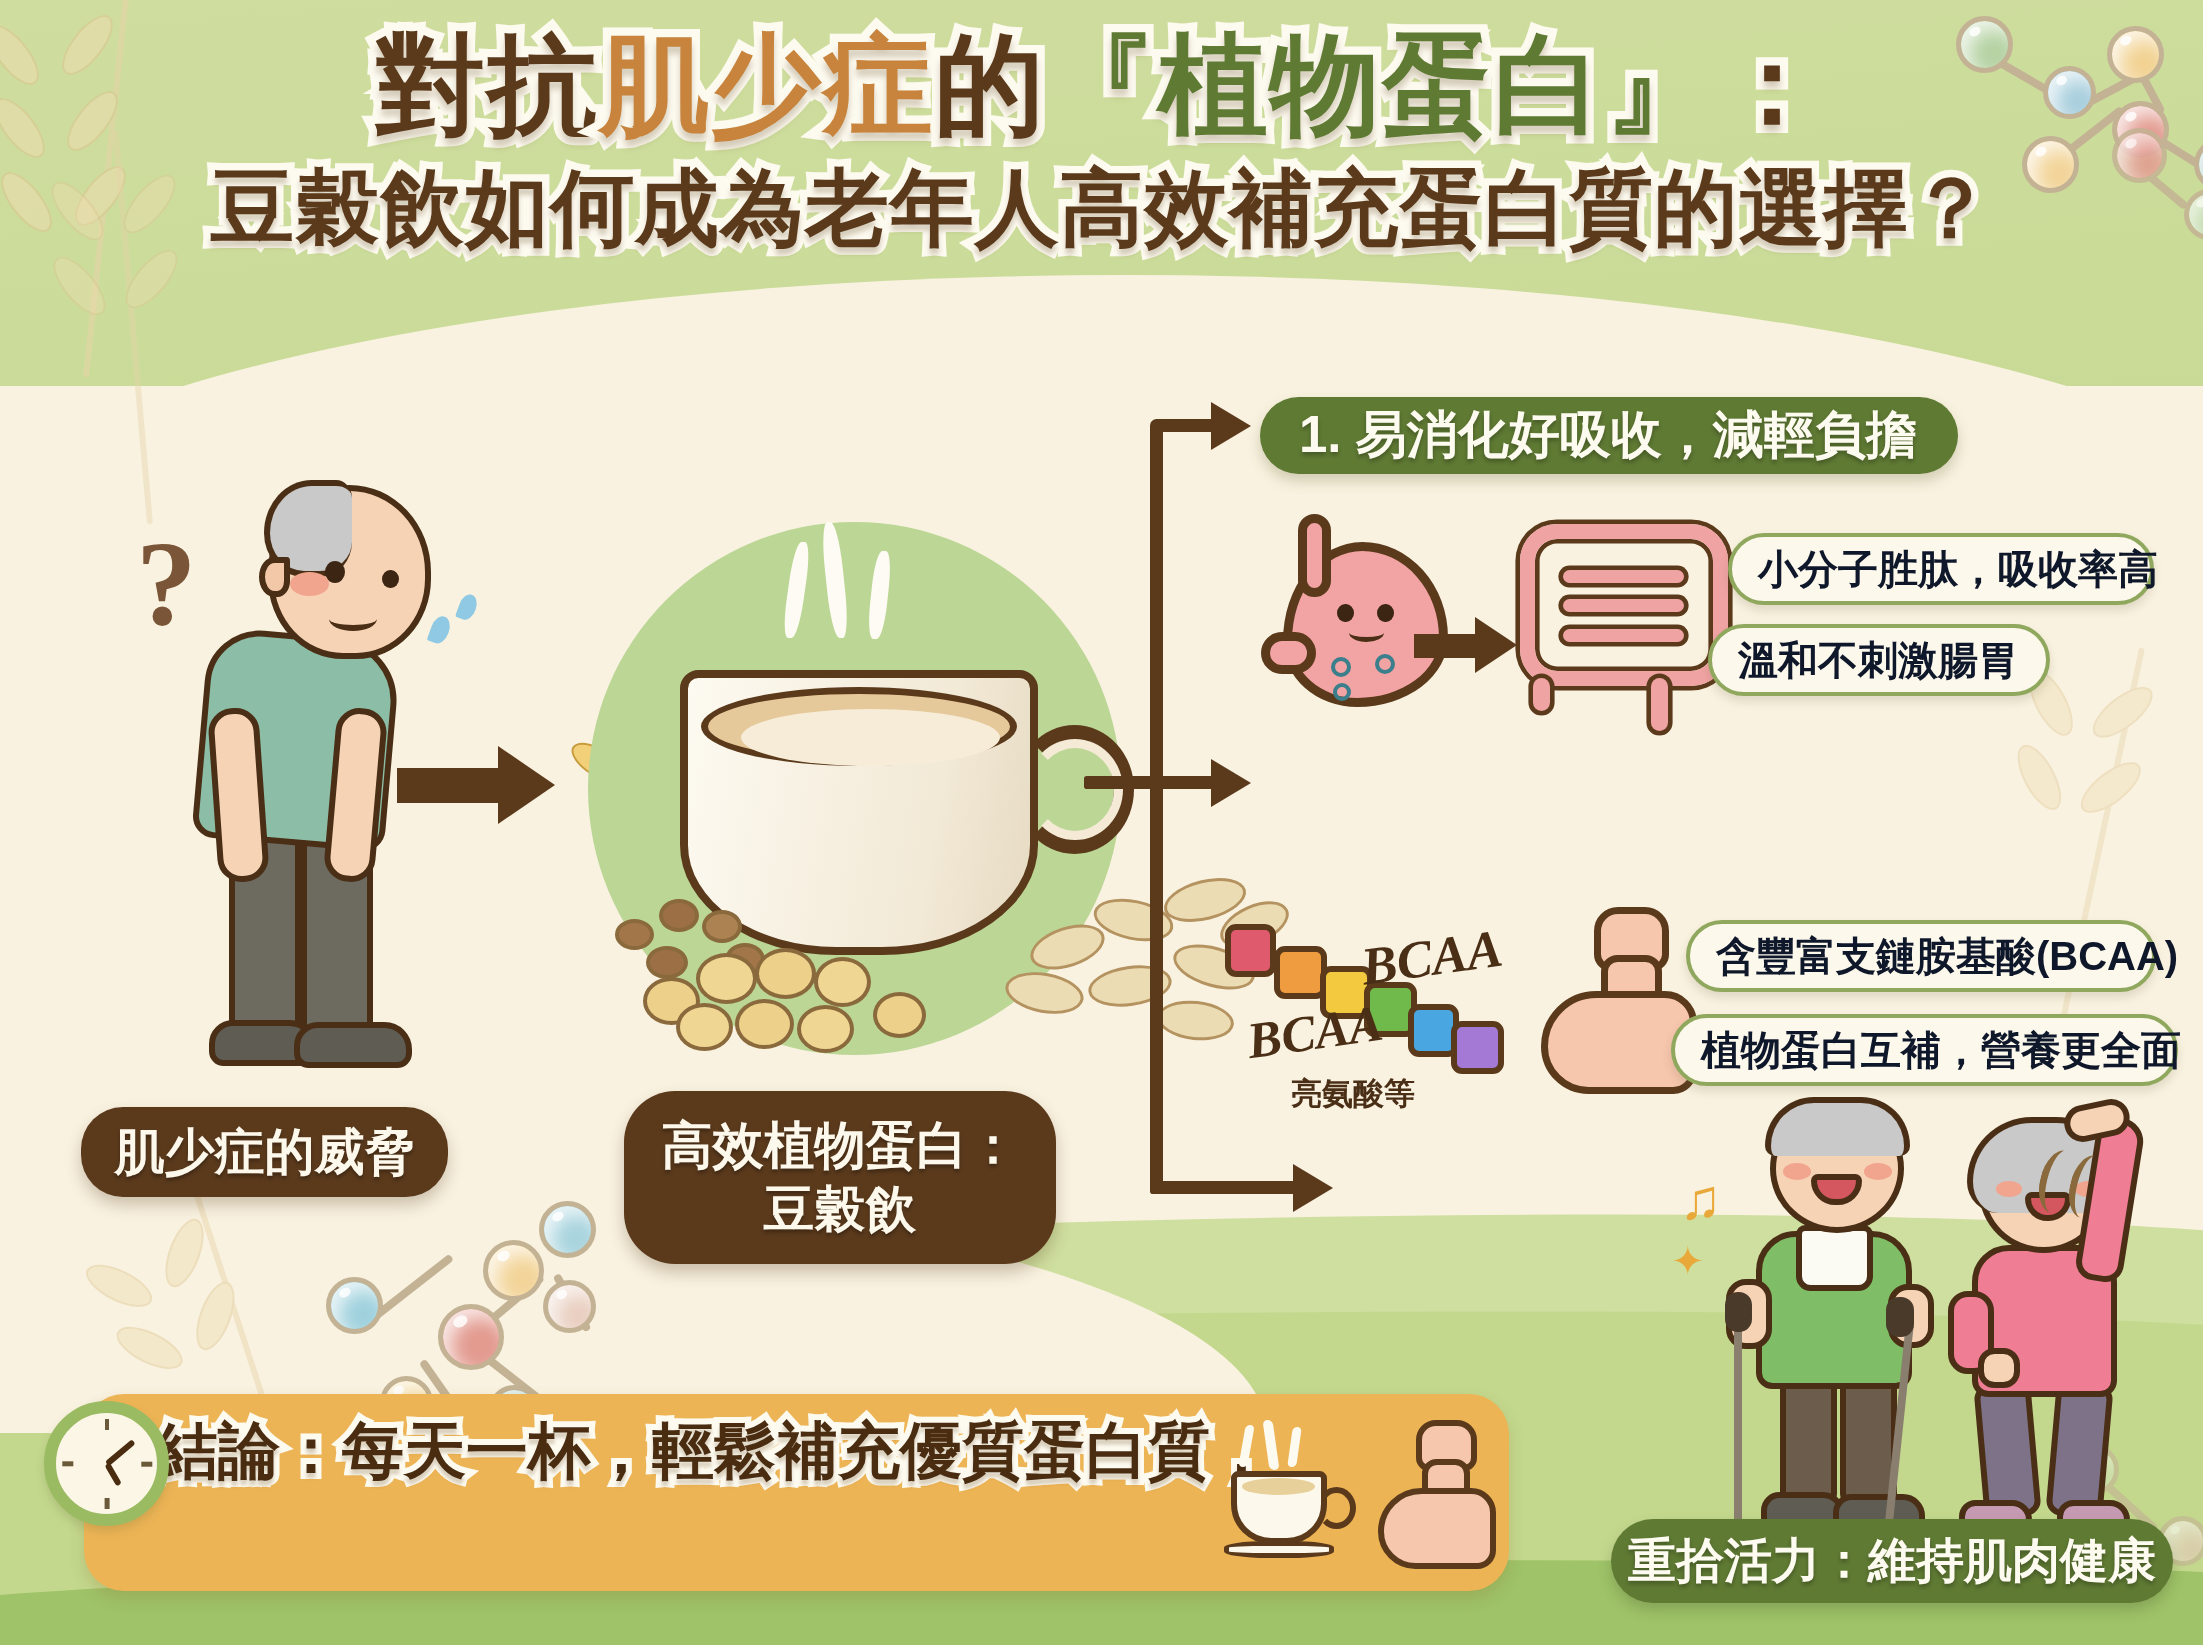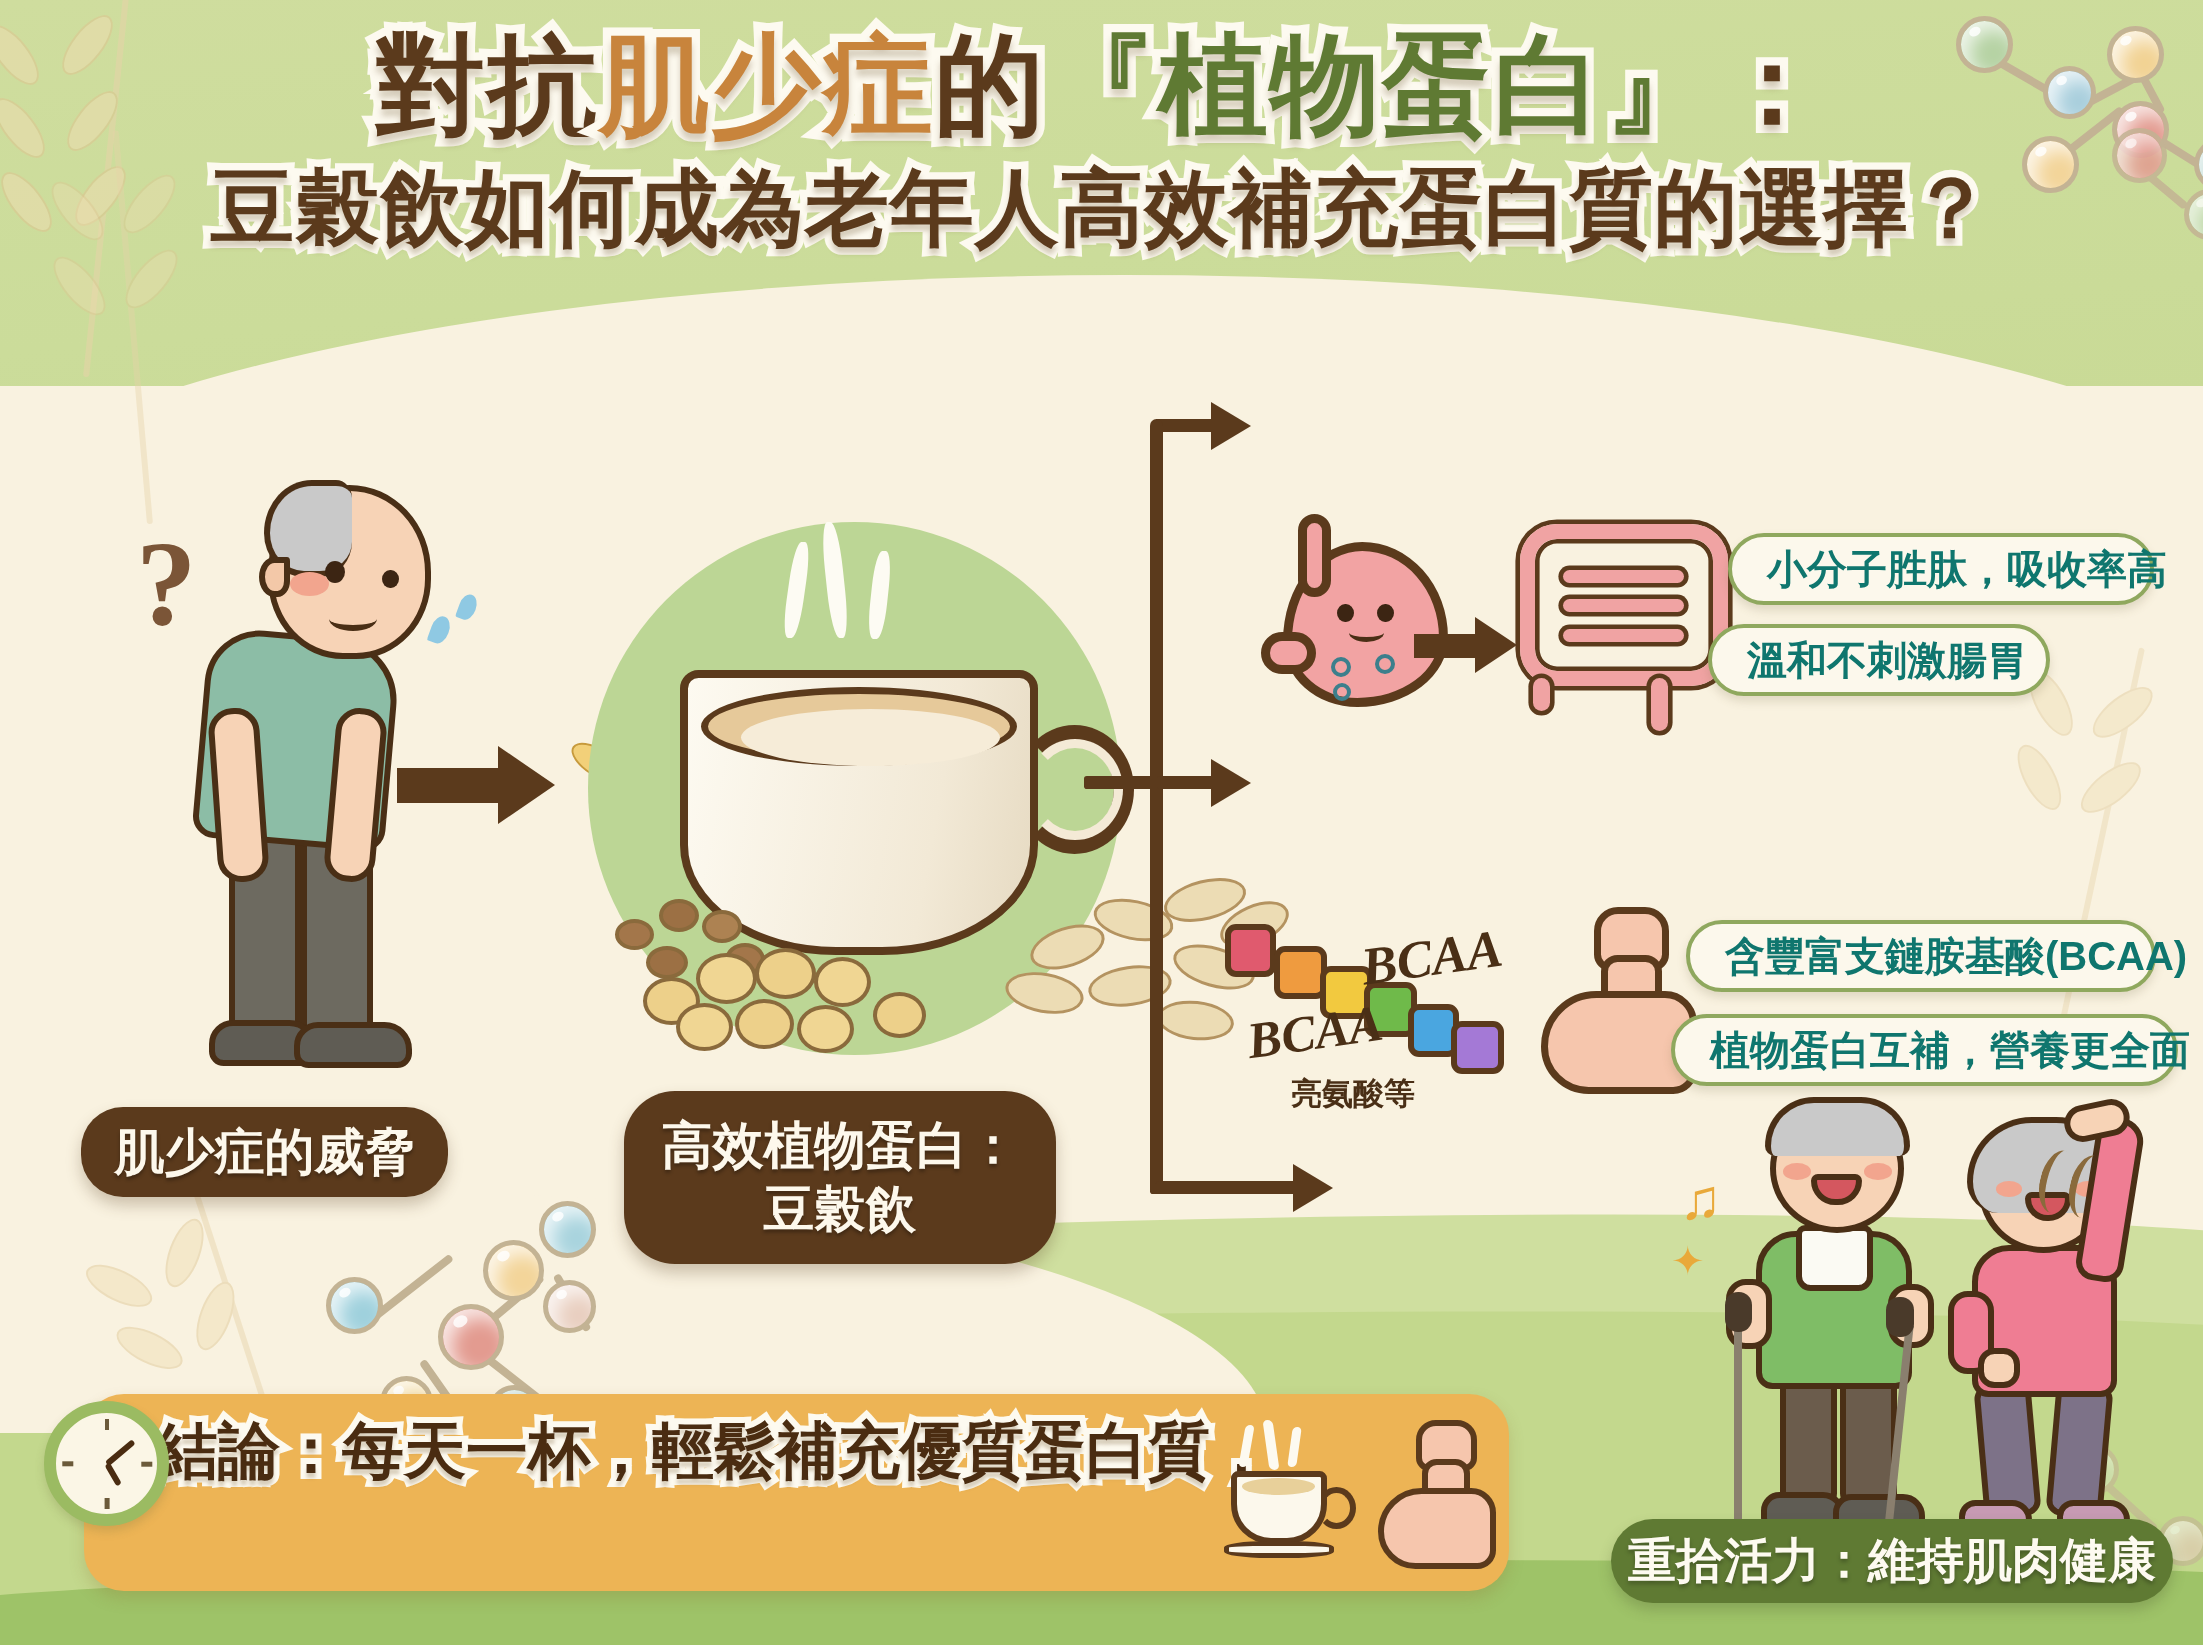--- a/index.html
+++ b/index.html
@@ -94,22 +94,22 @@
   
   .pill-green{
     position:absolute;background:#5f7a33;border-radius:55px;
     color:#fdfaf0;font-weight:bold;display:flex;align-items:center;
     padding-left:39px;box-shadow:0 7.3px 13px rgba(90,95,45,.25);
     text-shadow:0 2.8px 4.6px rgba(0,0,0,.28);z-index:30;white-space:nowrap;
   }
   
   .chip{
     position:absolute;background:#fcf8ec;border:4.6px solid #8fa85e;border-radius:40px;
-    color:#0f766e;font-weight:bold;display:flex;align-items:center;
-    padding:0 35px;white-space:nowrap;box-shadow:0 5.5px 10px rgba(110,100,60,.18);
+    color:#0f172a;font-weight:bold;display:flex;align-items:center;
+    padding:0 26px;white-space:nowrap;box-shadow:0 5.5px 10px rgba(110,100,60,.18);
     z-index:30;
   }
   .concl-bar{
     position:absolute;left:84px;top:1394px;width:1425px;height:197px;
     background:#edb455;border-radius:40px;z-index:30;
     box-shadow:0 7.3px 14.7px rgba(140,105,40,.22);
   }
   .concl-text{
     position:absolute;left:156px;top:1411px;width:1084px;text-align:center;
     font-size:62px;font-weight:bold;line-height:1.30;color:#4a2c11;
@@ -405,20 +405,23 @@
     <div class="seg" style="left:66px;top:33px;width:13px;height:27.5px;border-radius:7.3px 7.3px 0 0;"></div>
     <div class="ahead" style="left:127px;top:15.6px;"></div>
 
     <div class="seg" style="left:73px;top:390px;width:64px;height:13px;"></div>
     <div class="ahead" style="left:127px;top:373px;"></div>
 
     <div class="seg" style="left:72px;top:795px;width:147px;height:13px;"></div>
     <div class="ahead" style="left:209px;top:778px;"></div>
   </div>
 
+  <div class="pill-green" style="left:1260px;top:397px;width:698px;height:77px;font-size:51px;">
+    <span>1. 易消化好吸收，減輕負擔</span>
+  </div>
 
   <div class="organ" style="left:1265px;top:514px;width:202px;height:220px;">
     <div class="stomach-body" style="left:18.4px;top:27.5px;width:165px;height:165px;"></div>
     <div class="p" style="left:33px;top:0px;width:33px;height:83px;background:#f2a3a3;border:9.2px solid #5b3a1c;border-radius:18.4px;"></div>
     <div class="p" style="left:-3.7px;top:118px;width:55px;height:42px;background:#f2a3a3;border:9.2px solid #5b3a1c;border-radius:24px;"></div>
     <div class="eye" style="left:72px;top:90px;width:16.5px;height:18.4px;"></div>
     <div class="eye" style="left:112px;top:90px;width:16.5px;height:18.4px;"></div>
     <div class="p" style="left:84px;top:110px;width:35px;height:18.4px;background:transparent;border:none;border-bottom:5.5px solid #4a2f16;border-radius:0 0 50% 50%;"></div>
     <div class="p" style="left:66px;top:143px;width:20px;height:20px;background:transparent;border:4.6px solid #3c7f8c;border-radius:50%;"></div>
     <div class="p" style="left:110px;top:140px;width:20px;height:20px;background:transparent;border:4.6px solid #3c7f8c;border-radius:50%;"></div>

